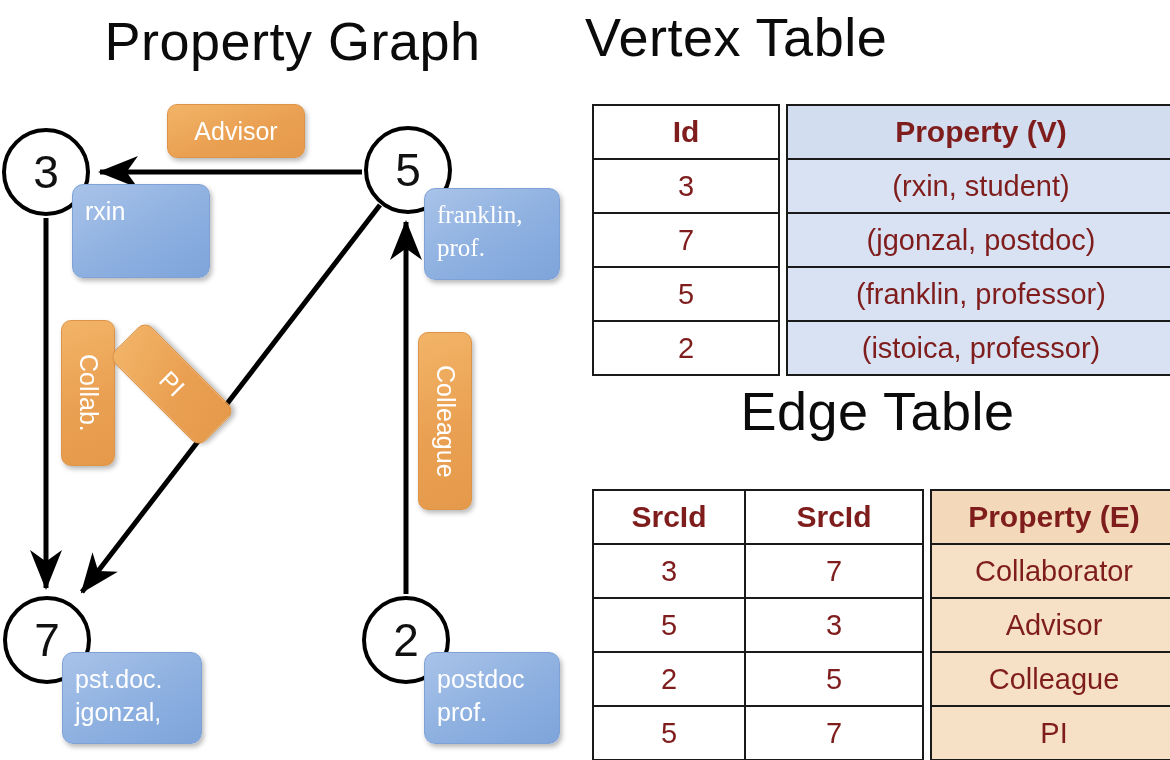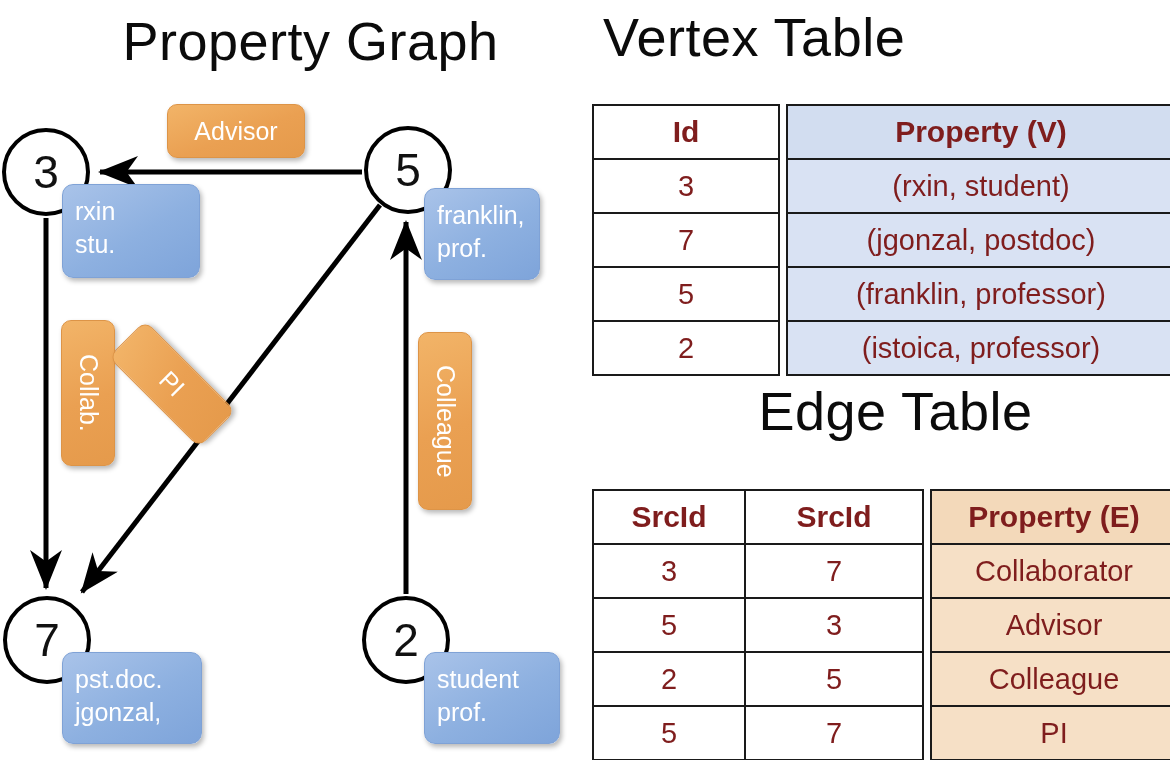--- a/index.html
+++ b/index.html
@@ -19,21 +19,20 @@
   
   .title {
     position: absolute;
     font-family: "Liberation Sans", sans-serif;
     font-weight: 300;
     font-size: 54px;
     letter-spacing: 0.5px;
     color: #0b0b0b;
     white-space: nowrap;
     line-height: 1;
-    padding-left: 18px;
   }
   #title-property-graph { left: 0px; top: 14px; width: 585px; text-align: center; }
   #title-vertex-table   { left: 585px; top: 10px; width: 585px; text-align: left; }
   #title-edge-table     { left: 585px; top: 384px; width: 585px; text-align: center; }
 
   
   #graph-area {
     position: absolute;
     left: 0; top: 0;
     width: 585px; height: 760px;
@@ -76,22 +75,22 @@
     border: 1px solid #7fa2d6;
     box-shadow: 2px 3px 5px rgba(0,0,0,0.28);
     color: #ffffff;
     font-family: "Liberation Sans", sans-serif;
     font-weight: 300;
     font-size: 25px;
     line-height: 1.3;
     padding: 10px 0 0 12px;
     z-index: 8;
   }
-  #prop-rxin     { left: 62px;  top: 184px; width: 138px; height: 94px; }
-  #prop-franklin { left: 424px; top: 188px; width: 116px; height: 92px; }
+  #prop-rxin     { left: 72px;  top: 184px; width: 138px; height: 94px; }
+  #prop-franklin { left: 424px; top: 188px; width: 136px; height: 92px; font-family: Liberation Serif, serif; }
   #prop-jgonzal  { left: 62px;  top: 652px; width: 140px; height: 92px; }
   #prop-istoica  { left: 424px; top: 652px; width: 136px; height: 92px; }
 
   
   .edge-label {
     position: absolute;
     box-sizing: border-box;
     border-radius: 10px;
     background: linear-gradient(160deg, #f2b468 0%, #eaa052 55%, #e59a4b 100%);
     border: 1px solid #dd9447;
@@ -206,32 +205,31 @@
   </div>
   <div class="vertex-node" id="node-7">
     <span>7</span>
   </div>
   <div class="vertex-node" id="node-2">
     <span>2</span>
   </div>
 
   <div class="prop-box" id="prop-rxin">
     <div>rxin</div>
-    <div>stu.</div>
   </div>
   <div class="prop-box" id="prop-franklin">
     <div>franklin,</div>
     <div>prof.</div>
   </div>
   <div class="prop-box" id="prop-jgonzal">
     <div>pst.doc.</div>
     <div>jgonzal,</div>
   </div>
   <div class="prop-box" id="prop-istoica">
-    <div>student</div>
+    <div>postdoc</div>
     <div>prof.</div>
   </div>
 
   <div class="edge-label" id="label-advisor">
     <span>Advisor</span>
   </div>
   <div class="edge-label" id="label-collab">
     <span class="vtext">Collab.</span>
   </div>
   <div class="edge-label" id="label-pi">

